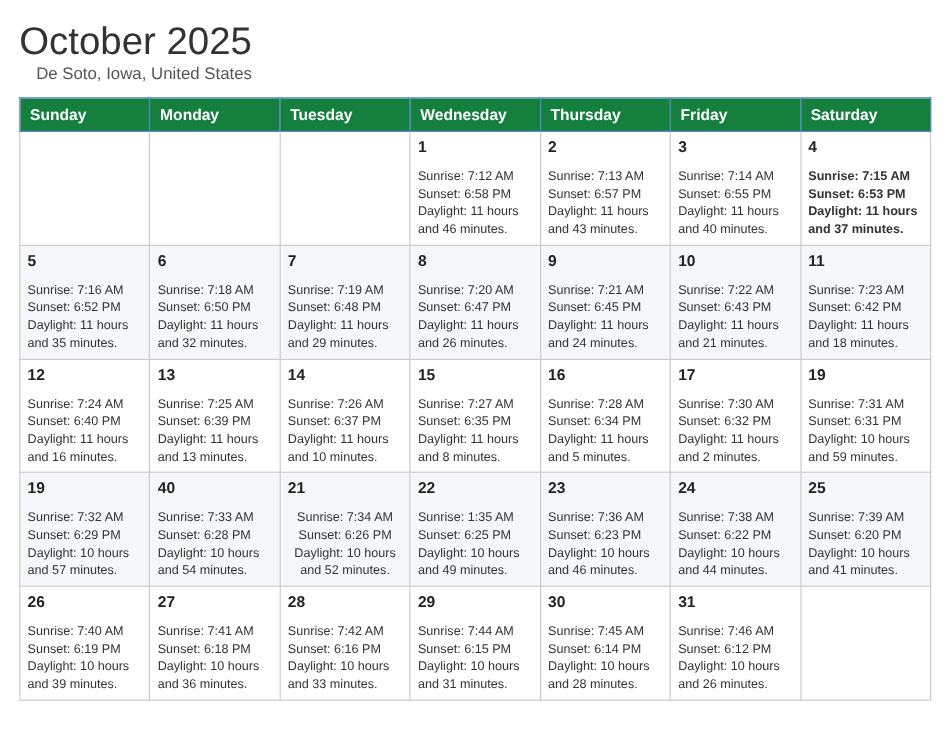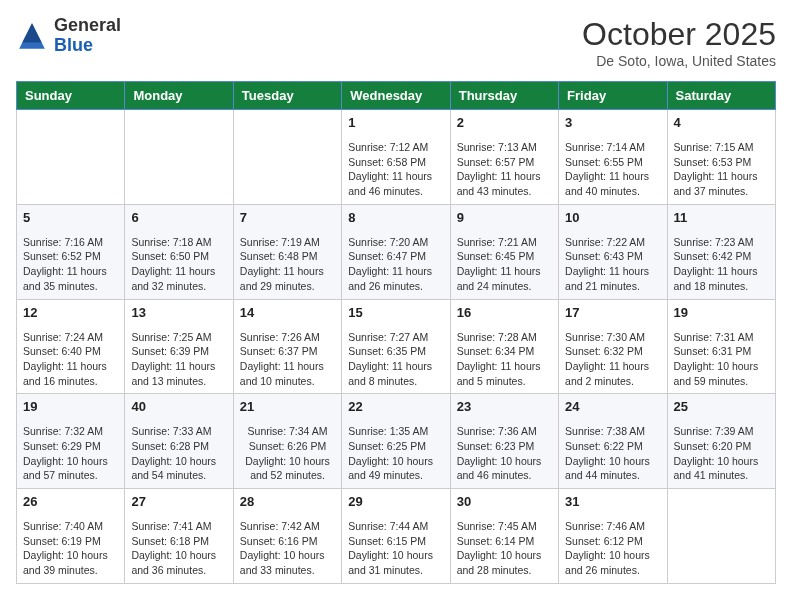--- a/index.html
+++ b/index.html
@@ -84,30 +84,20 @@
       margin-top: 10px;
     }
     .empty-cell {
       background: #fff !important;
     }
   </style>
 </head>
 <body>
 
 <div class="header">
-  <div class="logo">
-    <svg class="logo-icon" viewBox="0 0 40 40">
-      <polygon points="20,4 36,36 4,36" fill="#2d6cc0"></polygon>
-      <polygon points="20,4 32,28 8,28" fill="#1a4a8a"></polygon>
-    </svg>
-    <div class="logo-text">
-      <div class="logo-general">General</div>
-      <div class="logo-blue">Blue</div>
-    </div>
-  </div>
   <div class="title-block">
     <div class="month-title">October 2025</div>
     <div class="subtitle">De Soto, Iowa, United States</div>
   </div>
 </div>
 
 <table class="calendar">
   <thead>
     <tr>
     <th>Sunday</th>
@@ -140,21 +130,21 @@
         </td>
         <td>
           <div class="day-number">3</div>
           <div class="day-info" style="white-space: pre-line;">Sunrise: 7:14 AM
 Sunset: 6:55 PM
 Daylight: 11 hours
 and 40 minutes.</div>
         </td>
         <td>
           <div class="day-number">4</div>
-          <div class="day-info" style="white-space: pre-line;">Sunrise: 7:15 AM
+          <div class="day-info" style="white-space: pre-line; font-weight: bold;">Sunrise: 7:15 AM
 Sunset: 6:53 PM
 Daylight: 11 hours
 and 37 minutes.</div>
         </td>
       </tr>
       <tr>
         <td>
           <div class="day-number">5</div>
           <div class="day-info" style="white-space: pre-line;">Sunrise: 7:16 AM
 Sunset: 6:52 PM

